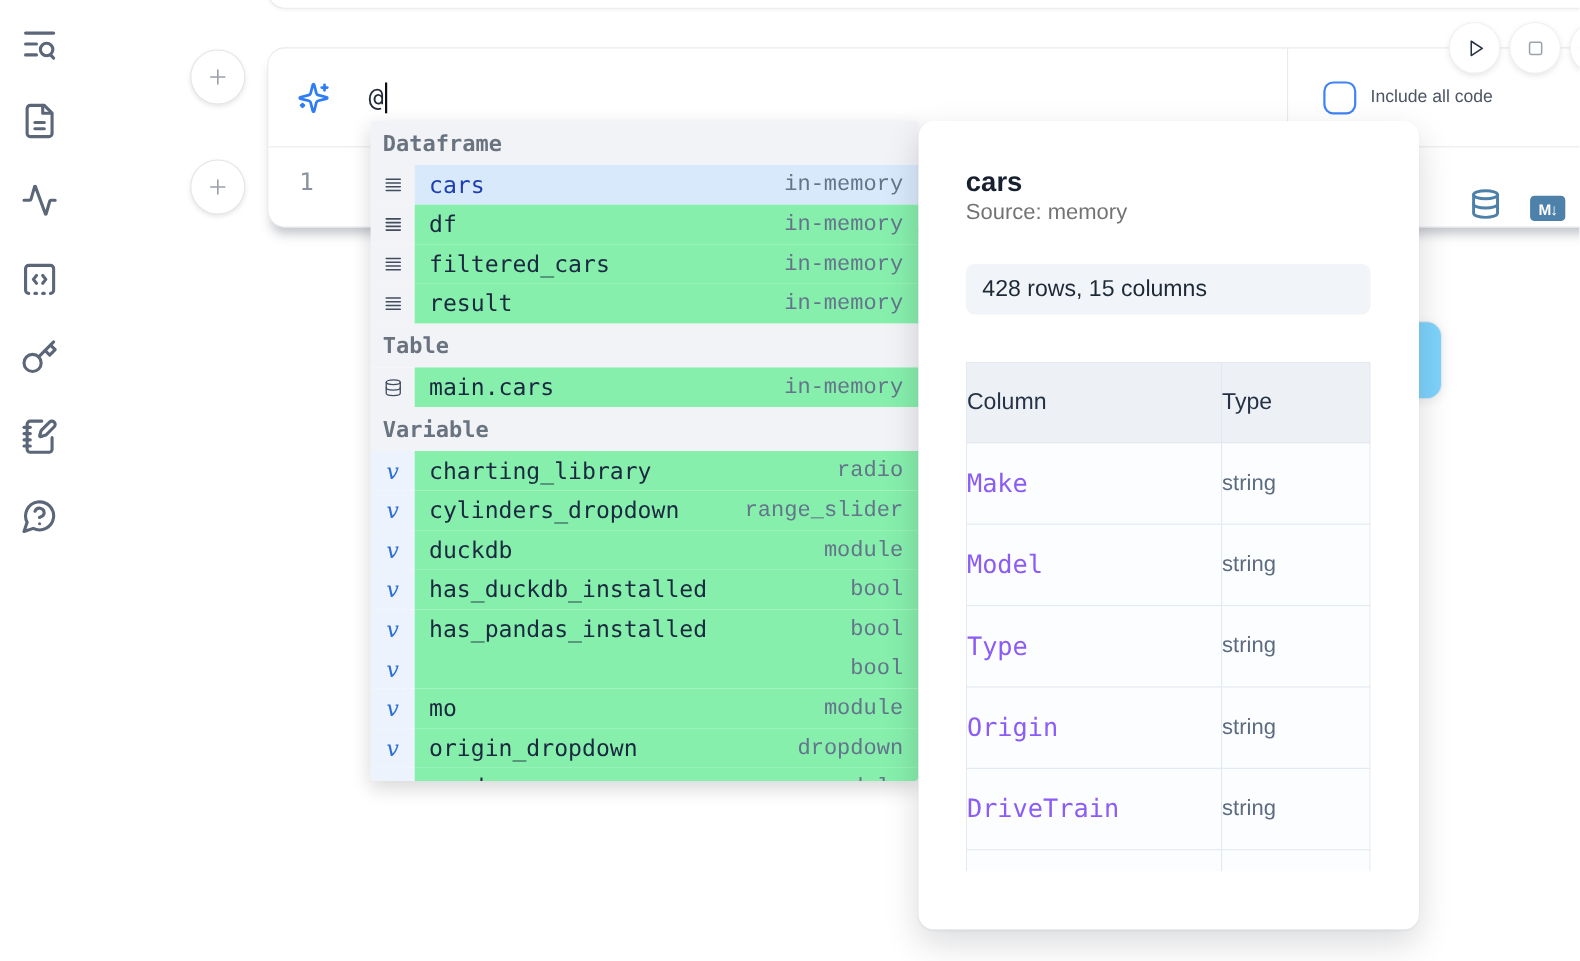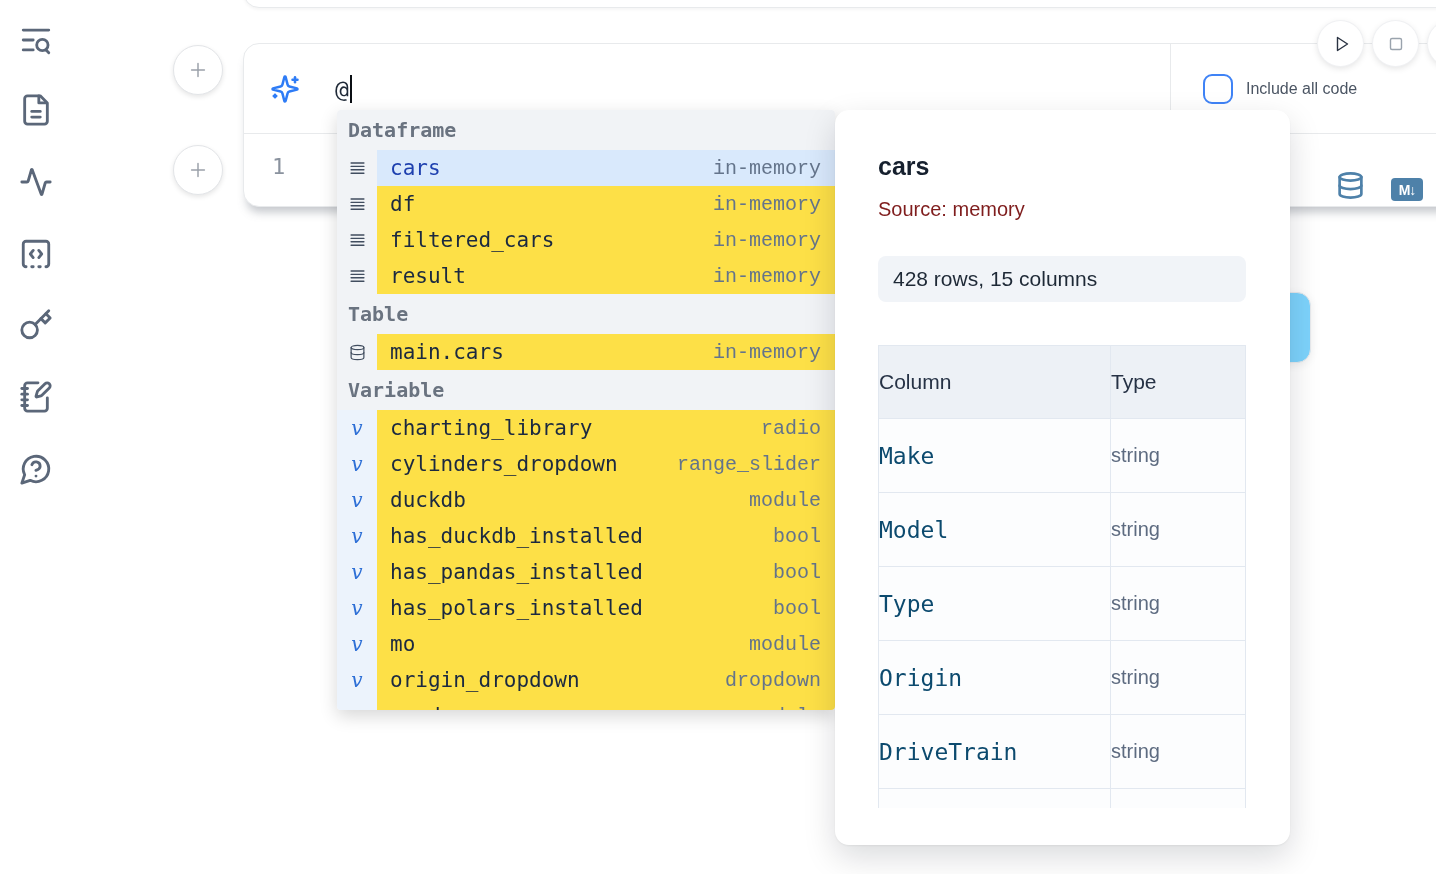--- a/index.html
+++ b/index.html
@@ -50,39 +50,39 @@
   .circle-btn svg { width: 24px; height: 24px; stroke-width: 1.4; }
 
   
   .dropdown { position: absolute; left: 337px; top: 110px; width: 498px; height: 600px; background: #fff; border-radius: 4px;
     box-shadow: 0 6px 18px rgba(0,0,0,.16); overflow: hidden; z-index: 10; font-family: "DejaVu Sans Mono", monospace; }
   .ac-header { height: 40px; background: #f1f3f6; color: #6a7380; font-size: 20px; display: flex; align-items: center; padding-left: 11px; font-weight: bold; }
   .ac-row { height: 36px; display: flex; align-items: stretch; cursor: pointer; }
   .ac-gutter { width: 40px; flex: none; background: #f1f3f6; display: flex; align-items: center; justify-content: center; color: #414d5f; }
   .ac-gutter svg { width: 17px; height: 17px; stroke-width: 1.7; }
   .ac-gutter.var { background: #ecf3fc; color: #2d6fd6; font-family: "DejaVu Serif", serif; font-style: italic; font-size: 20px; }
-  .ac-main { flex: 1; min-width: 0; display: flex; align-items: center; background: #fde047; padding: 0 14px 0 13px; font-size: 21px; color: #1b2940; }
+  .ac-main { flex: 1; min-width: 0; display: flex; align-items: center; background: #86efac; padding: 0 14px 0 13px; font-size: 21px; color: #1b2940; }
   .ac-row.selected .ac-main { background: #d9e9fc; color: #1e40af; }
   .ac-name { flex: none; margin-right: 10px; }
   .ac-type { margin-left: auto; min-width: 0; overflow: hidden; white-space: nowrap; color: #64748b; font-size: 20px; font-family: Liberation Mono, monospace; }
 
   
   .popup { position: absolute; left: 835px; top: 110px; width: 455px; height: 735px; background: #fff; border-radius: 14px;
     box-shadow: 0 1px 2px rgba(0,0,0,.05), 0 12px 32px rgba(9,14,24,.15); z-index: 20; padding: 42px 44px 0 43px; }
   .pv-title { font-size: 25px; font-weight: bold; color: #16202e; }
-  .pv-source { margin-top: 17px; font-size: 20px; color: #7f1d1d; }
+  .pv-source { margin-top: 1px; font-size: 20px; color: #737373; }
   .pv-pill { margin-top: 35px; height: 46px; background: #f1f4f8; border-radius: 8px; display: flex; align-items: center;
     padding-left: 15px; font-size: 21px; color: #1e2936; }
   .pv-tablewrap { margin-top: 43px; height: 463px; overflow: hidden; }
   .pv-tablewrap table { border-collapse: collapse; width: 368px; }
   .pv-tablewrap th, .pv-tablewrap td { border: 1px solid #e2e8f0; text-align: left; }
   .pv-tablewrap th { background: #edf1f6; height: 73px; font-weight: normal; font-size: 21px; color: #263245; }
   .pv-tablewrap th.type-col { width: 135px; }
   .pv-tablewrap td { height: 74px; background: #fcfdfe; }
-  .pv-tablewrap td.col-name { font-family: "DejaVu Sans Mono", monospace; font-size: 23px; color: #0c4a6e; }
+  .pv-tablewrap td.col-name { font-family: "DejaVu Sans Mono", monospace; font-size: 23px; color: #8b5cf6; }
   .pv-tablewrap td.col-type { font-size: 20px; color: #5d6b80; }
 
   
   .ai-card { position: absolute; left: 1184px; top: 292px; width: 127px; height: 71px; background: #7dd3fc;
     border: 1px solid #e7e9ec; border-radius: 14px; box-shadow: 0 2px 10px rgba(0,0,0,.07);
     display: flex; align-items: center; padding-left: 53px; z-index: 15; cursor: pointer; }
   .stem { width: 4px; height: 23px; background: #39445a; border-radius: 1px; }
   .ai-label { margin-left: 6px; font-size: 23px; font-weight: bold; color: #39445a; }
 </style>
 </head>
@@ -306,21 +306,20 @@
         <div class="ac-row">
           <div class="ac-gutter var">v</div>
           <div class="ac-main">
             <span class="ac-name">has_pandas_installed</span>
             <span class="ac-type">bool</span>
           </div>
         </div>
         <div class="ac-row">
           <div class="ac-gutter var">v</div>
           <div class="ac-main">
-            <span class="ac-name">has_polars_installed</span>
             <span class="ac-type">bool</span>
           </div>
         </div>
         <div class="ac-row">
           <div class="ac-gutter var">v</div>
           <div class="ac-main">
             <span class="ac-name">mo</span>
             <span class="ac-type">module</span>
           </div>
         </div>

